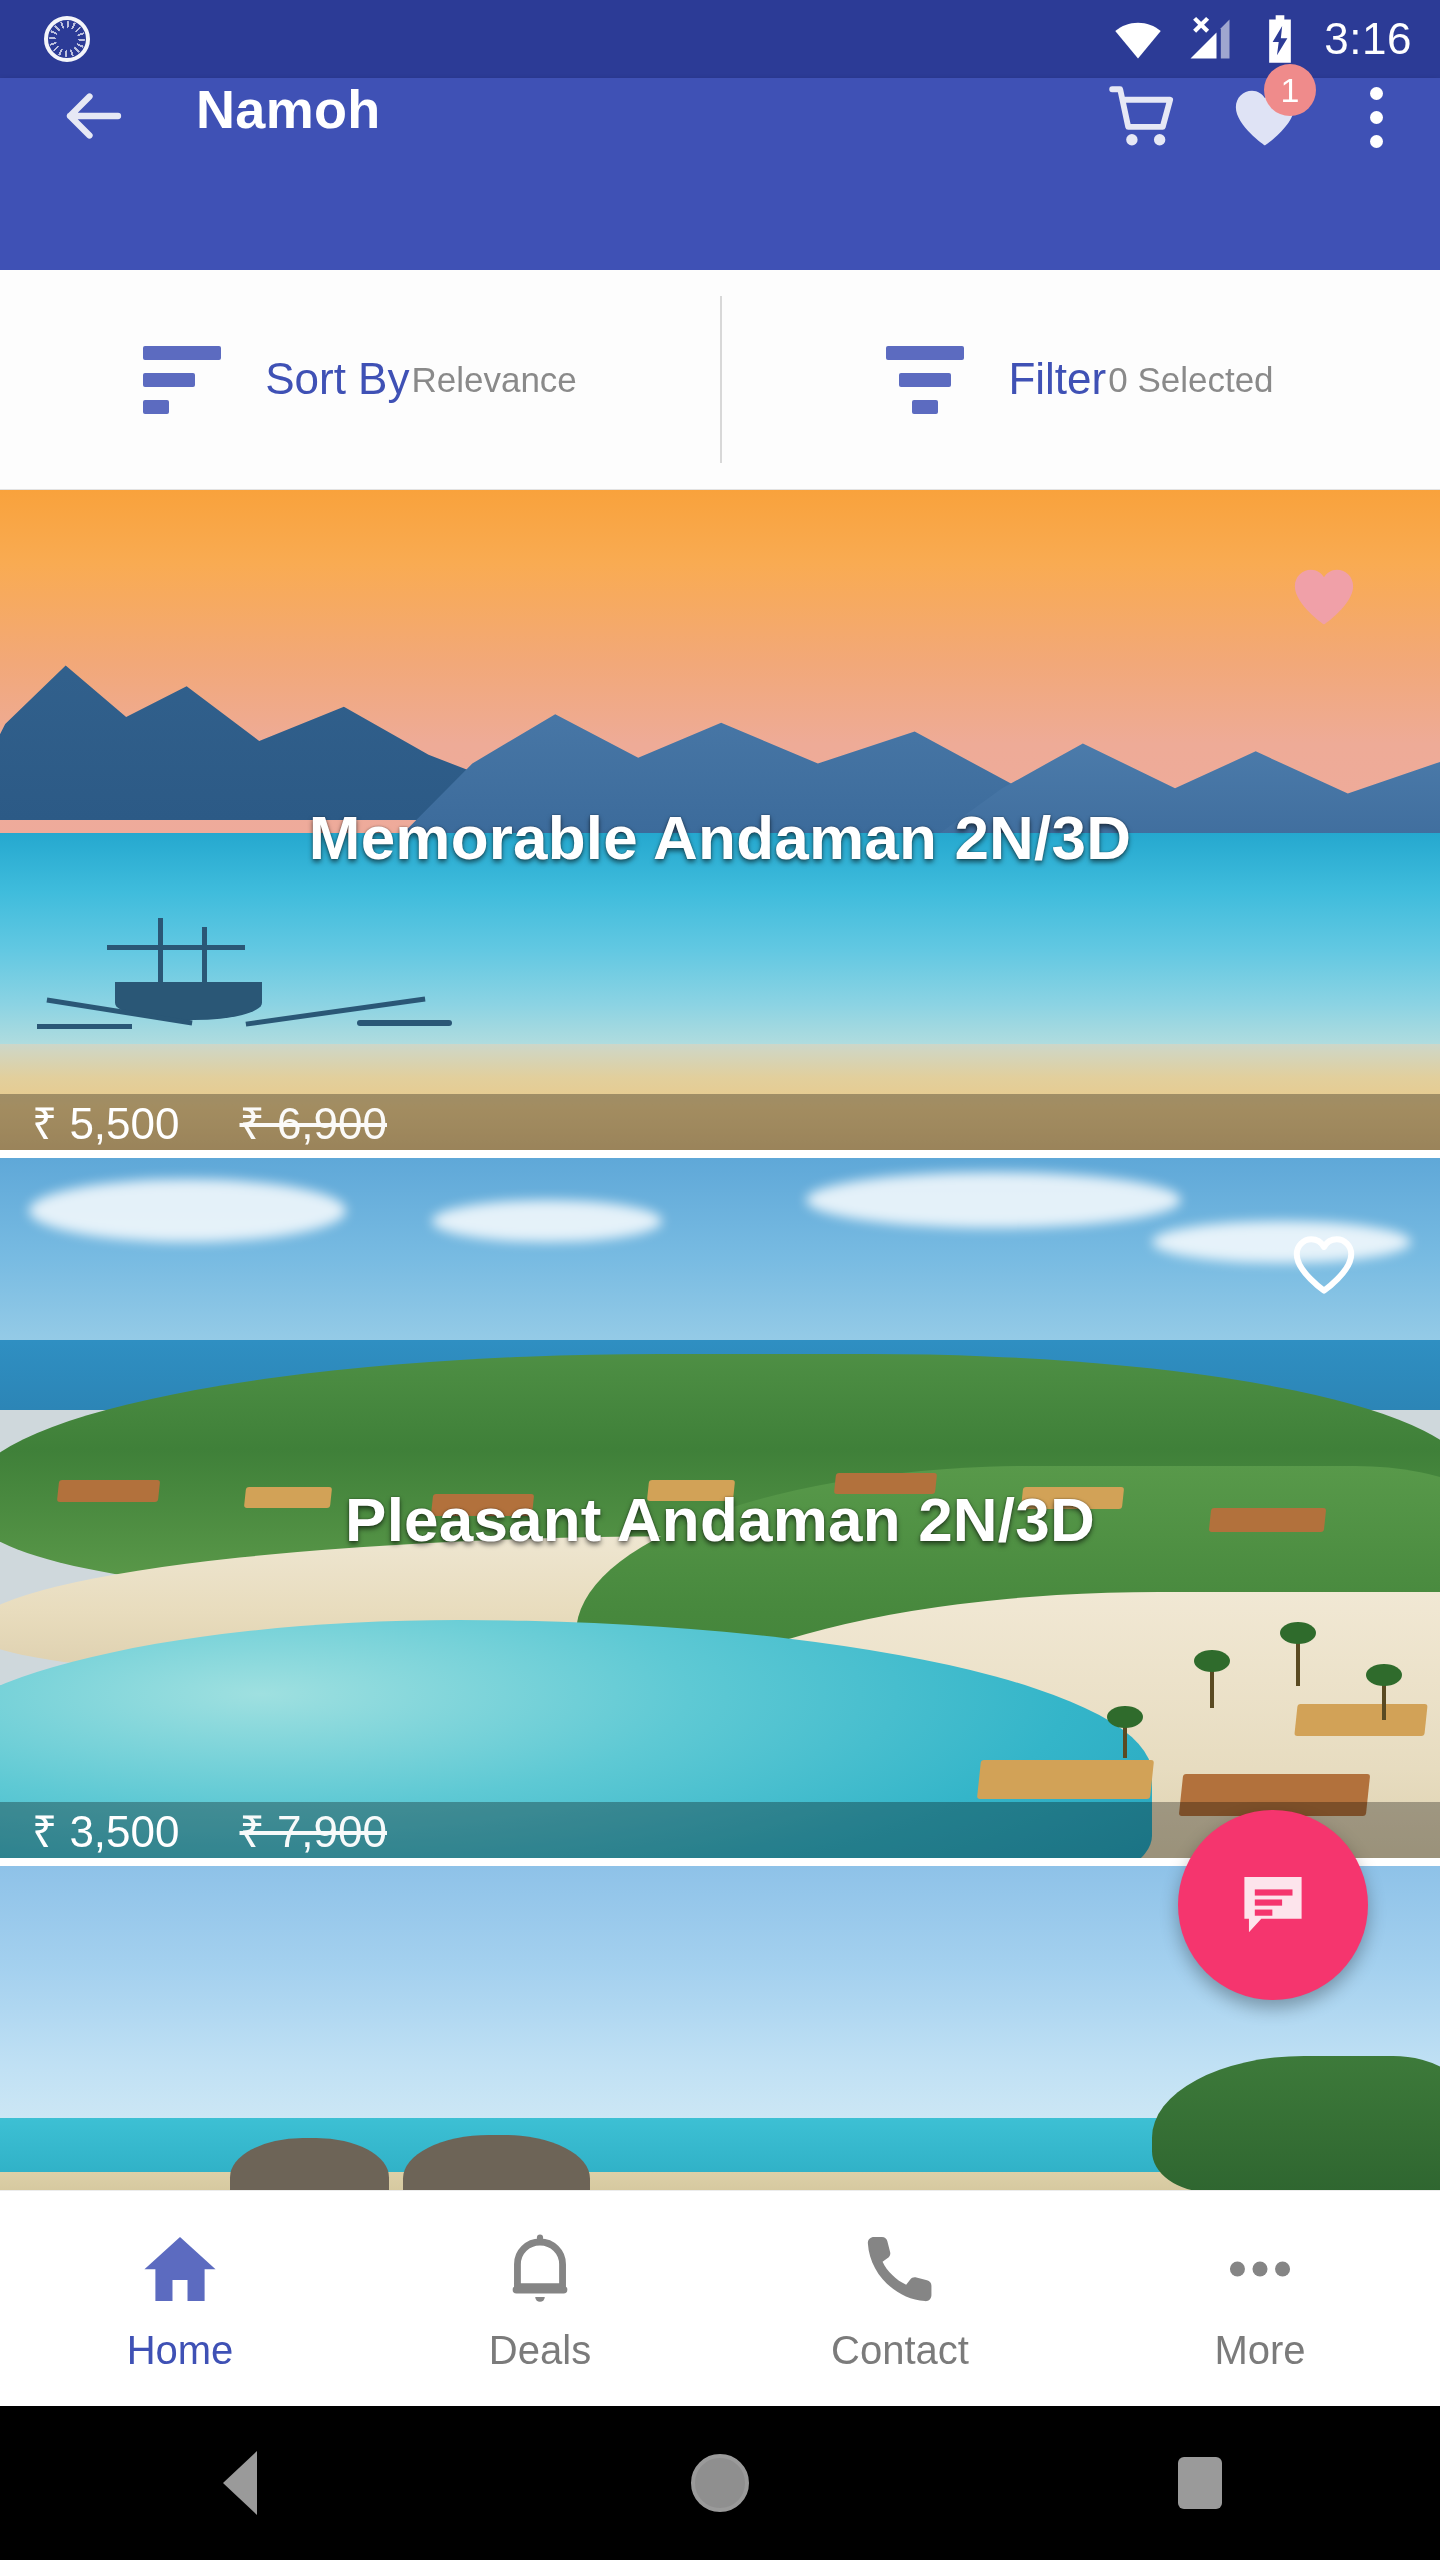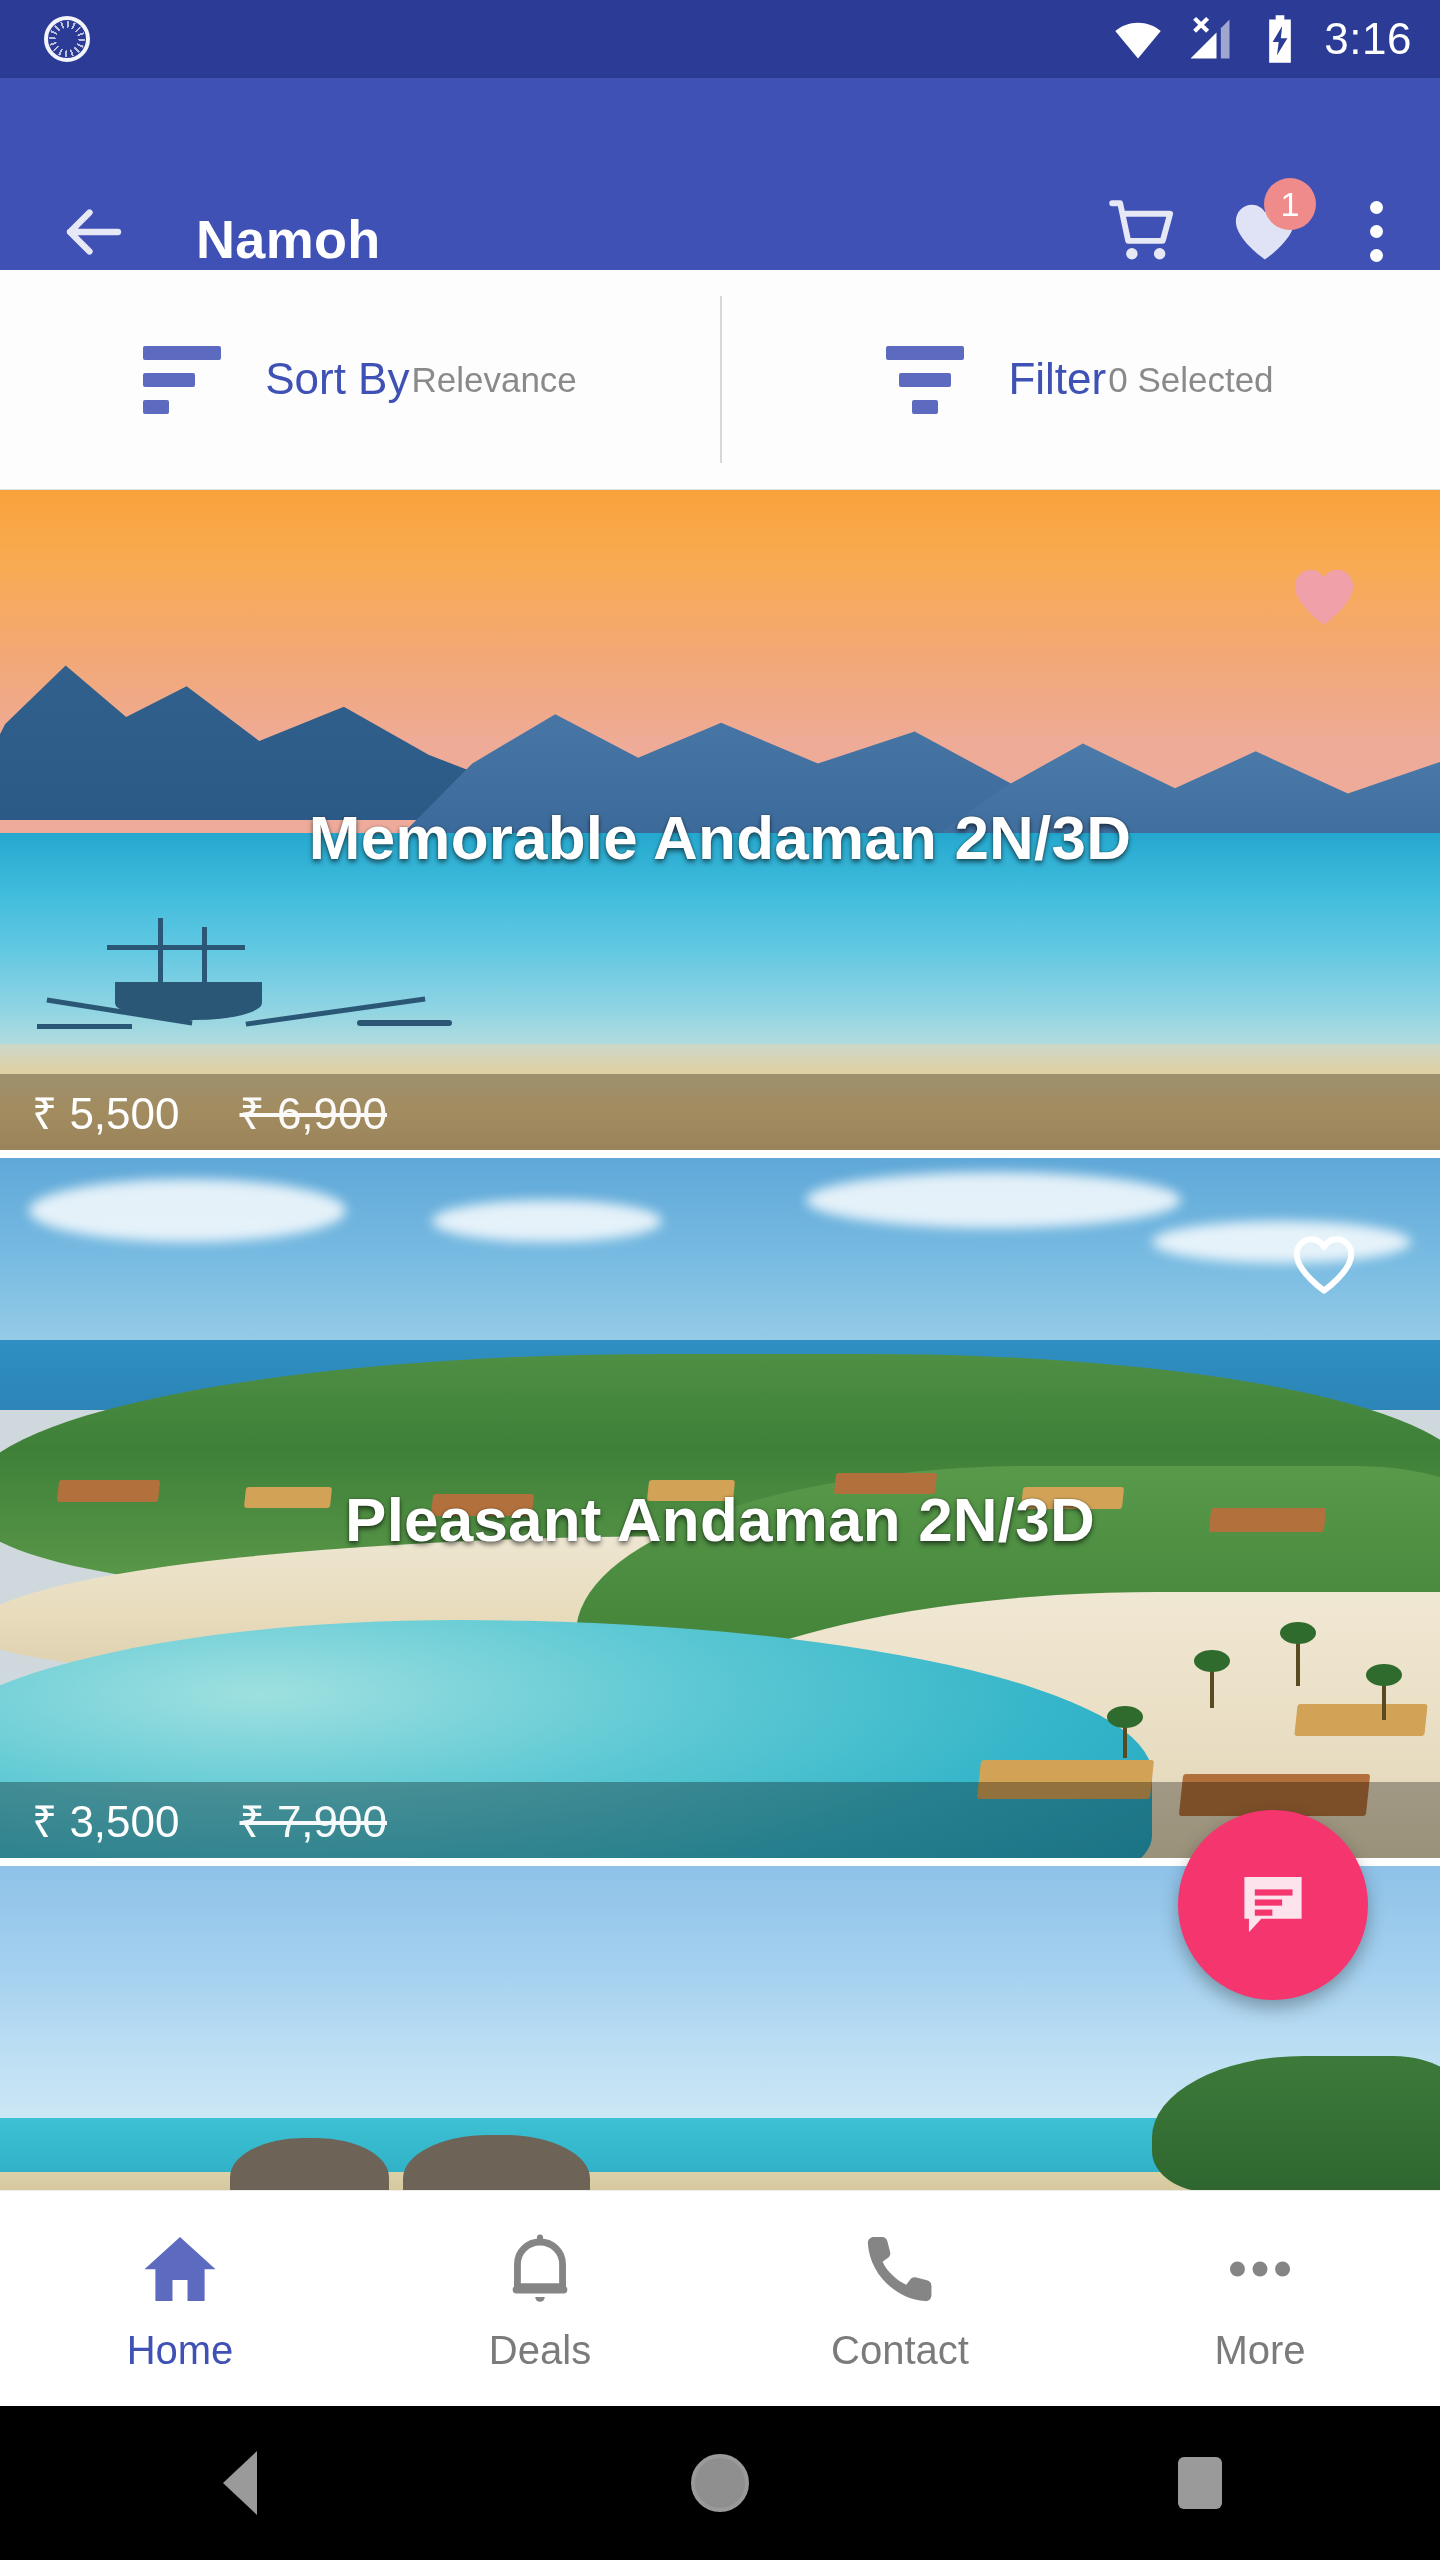--- a/index.html
+++ b/index.html
@@ -37,21 +37,21 @@
   .status-right svg { display:block; }
   .clock {
     color:#ffffff; font-size:44px; font-weight:400;
     letter-spacing:.5px; line-height:1; 
   }
 
   
   .app-bar {
     position:absolute; top:78px; left:0; width:1440px; height:192px;
     background:#3f51b5;
-    display:flex; align-items:flex-end;
+    display:flex; align-items:flex-start;
     padding:0 36px 0 56px;
     box-shadow:0 2px 6px rgba(0,0,0,.18);
   }
   .back-btn { width:76px; height:76px; display:flex; align-items:center; justify-content:center; cursor:pointer; }
   .app-title {
     color:#ffffff; font-size:54px; font-weight:700;
     margin-left:64px; letter-spacing:.3px; white-space:nowrap;
   }
   .app-actions { margin-left:auto; display:flex; align-items:center; gap:44px; }
   .action-btn { position:relative; width:78px; height:78px; display:flex; align-items:center; justify-content:center; cursor:pointer; }
@@ -205,21 +205,21 @@
   .card-title {
     position:absolute; left:0; right:0; z-index:3;
     text-align:center; color:#ffffff;
     font-size:62px; font-weight:700; letter-spacing:.2px;
     text-shadow:0 3px 5px rgba(0,0,0,.55), 0 0 2px rgba(0,0,0,.4);
     padding:0 30px;
   }
   .card.c1 .card-title { top:296px;margin-top:16px; }
   .card.c2 .card-title { top:326px; }
   .price-bar {
-    position:absolute; left:0; bottom:0; width:100%; height:76px; z-index:3;
+    position:absolute; left:0; bottom:0; width:100%; height:56px; z-index:3;
     background:rgba(0,0,0,.30);
     display:flex; align-items:center; gap:60px; padding-left:32px;
   }
   .price-now { color:#ffffff; font-size:44px; font-weight:400; white-space:nowrap; }
   .price-was { color:#ffffff; font-size:44px; font-weight:400;
     text-decoration:line-through; white-space:nowrap; opacity:.96; }
 
   
   .fab {
     position:absolute; right:72px; bottom:560px; z-index:20;

